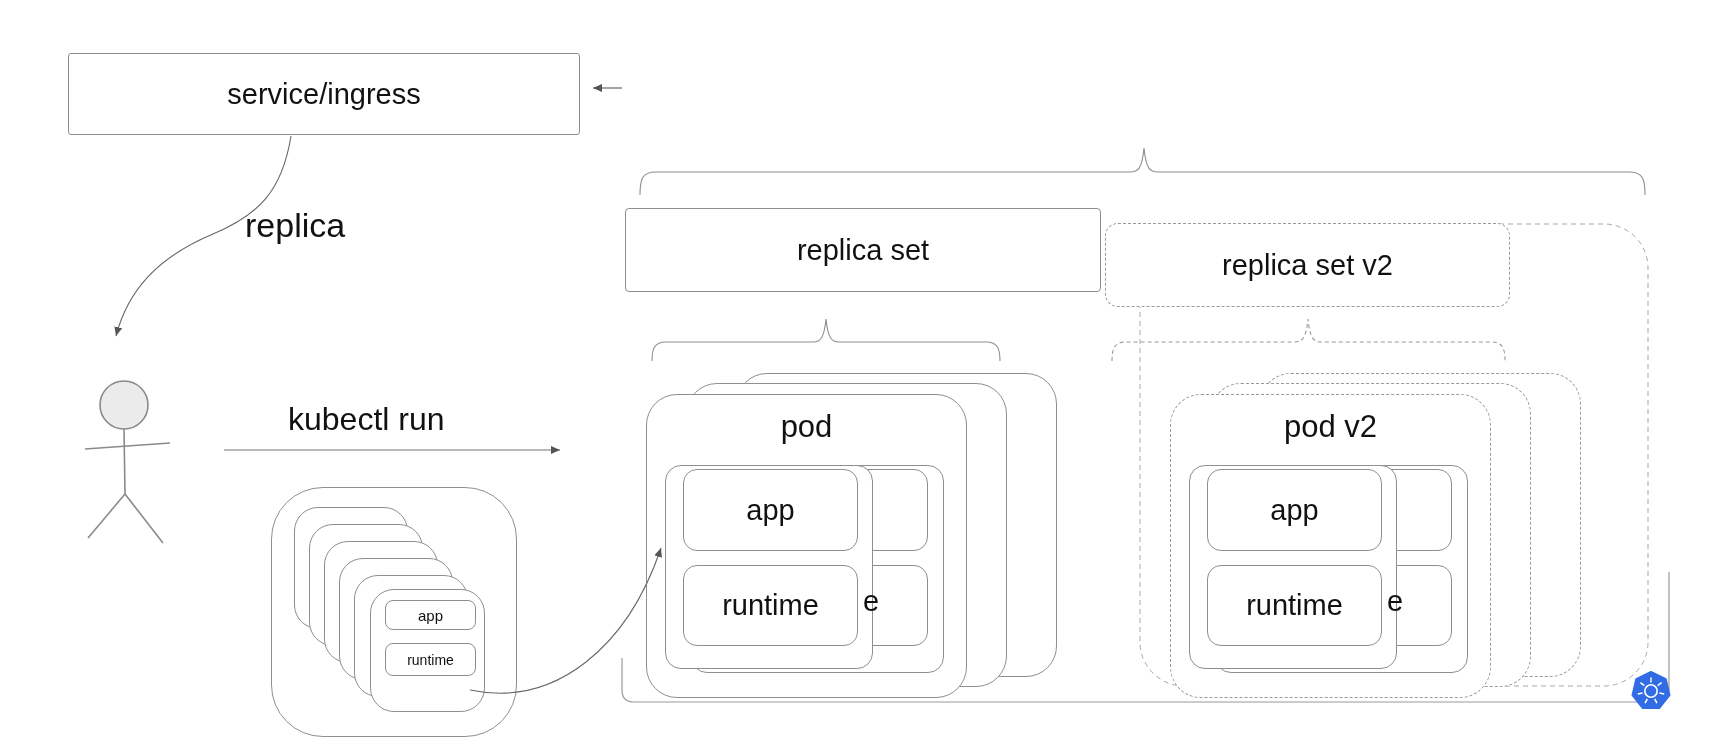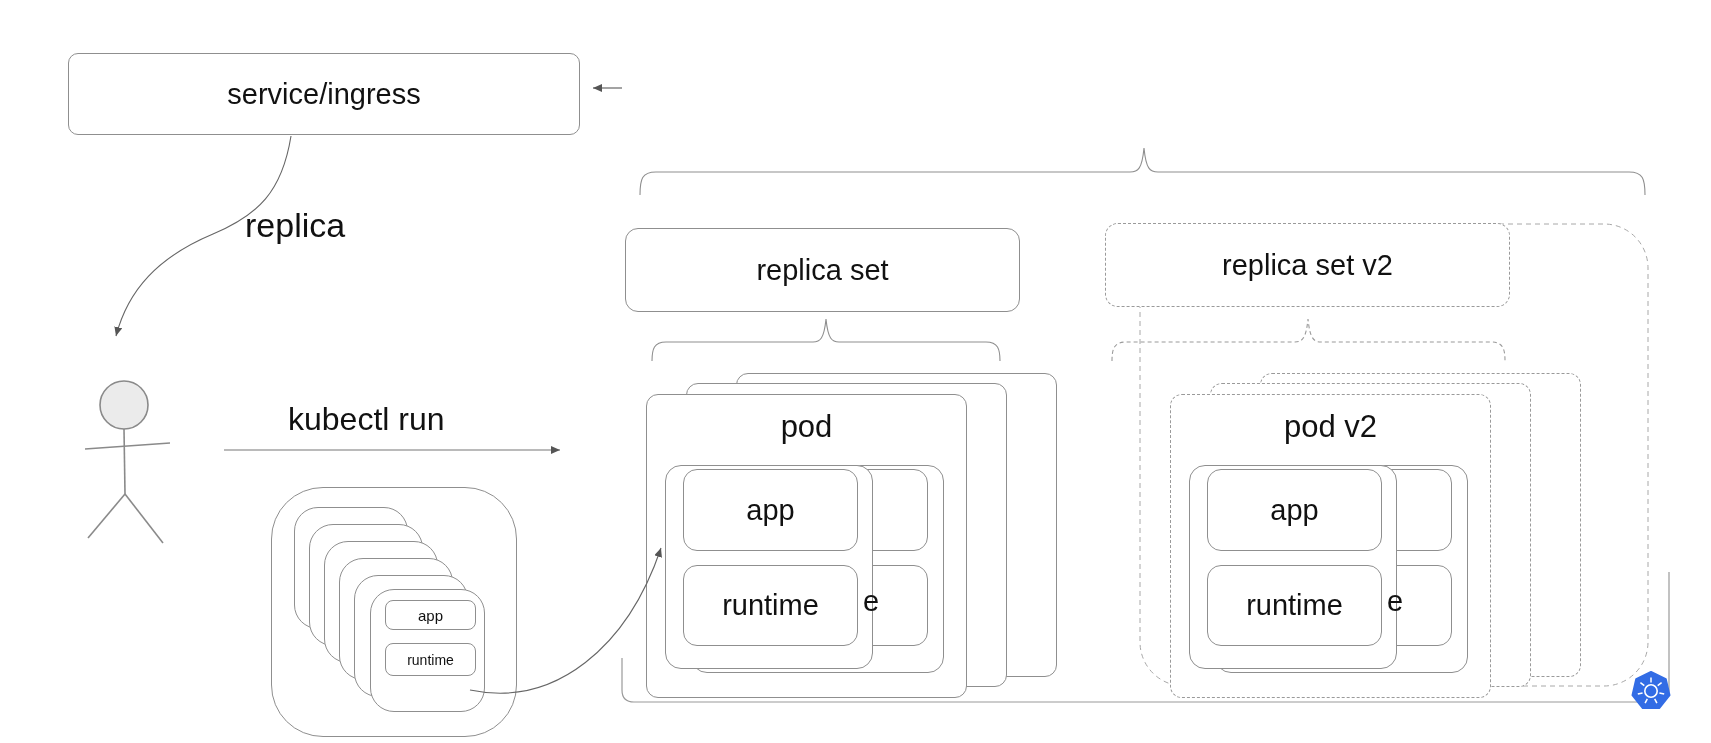--- a/index.html
+++ b/index.html
@@ -2,26 +2,26 @@
 <html><head>
 <meta charset="utf-8">
 <style>
   html,body{margin:0;padding:0;background:#ffffff;}
   .canvas{
     position:relative;width:1711px;height:743px;background:#fff;overflow:hidden;
     font-family:"Liberation Sans","DejaVu Sans",sans-serif;color:#111;
   }
   .box{
     position:absolute;box-sizing:border-box;background:#fff;
-    border:1px solid #8f8f8f;border-radius:10px;
+    border:1px solid #8f8f8f;border-radius:3px;
     display:flex;align-items:center;justify-content:center;
     font-size:29px;white-space:nowrap;
   }
   .dashed{border-style:dashed;border-color:#9a9a9a;}
-  .podbox{border-radius:12px;}
+  .podbox{border-radius:31px;}
   .pod-title{
     position:absolute;left:0;right:0;top:14px;text-align:center;
     font-size:31px;
   }
   .wrapper{
     position:absolute;box-sizing:border-box;background:#fff;
     border:1px solid #8f8f8f;border-radius:16px;
   }
   .inner{
     position:absolute;box-sizing:border-box;background:#fff;
@@ -47,21 +47,21 @@
 <div class="canvas">
 
   <svg class="layer" width="1711" height="743" style="z-index:0">
     <rect x="1140" y="224" width="508" height="462" rx="44" fill="none" stroke="#a8a8a8" stroke-width="1" stroke-dasharray="5,4"></rect>
   </svg>
 
   <div class="box" style="left:68px;top:53px;width:512px;height:82px;z-index:2">
     <span>service/ingress</span>
   </div>
 
-  <div class="box" style="left:625px;top:228px;width:395px;height:84px;border-radius:13px;z-index:2">
+  <div class="box" style="left:625px;top:208px;width:476px;height:84px;border-radius:4px;z-index:2">
     <span>replica set</span>
   </div>
   <div class="box dashed" style="left:1105px;top:223px;width:405px;height:84px;border-radius:13px;z-index:2">
     <span>replica set v2</span>
   </div>
 
   <div class="freelabel" style="left:245px;top:206px;font-size:34px;z-index:2">replica</div>
   <div class="freelabel" style="left:288px;top:401px;font-size:32px;z-index:2">kubectl run</div>
 
   <div class="box podbox" style="left:736px;top:373px;width:321px;height:304px;z-index:1"></div>

